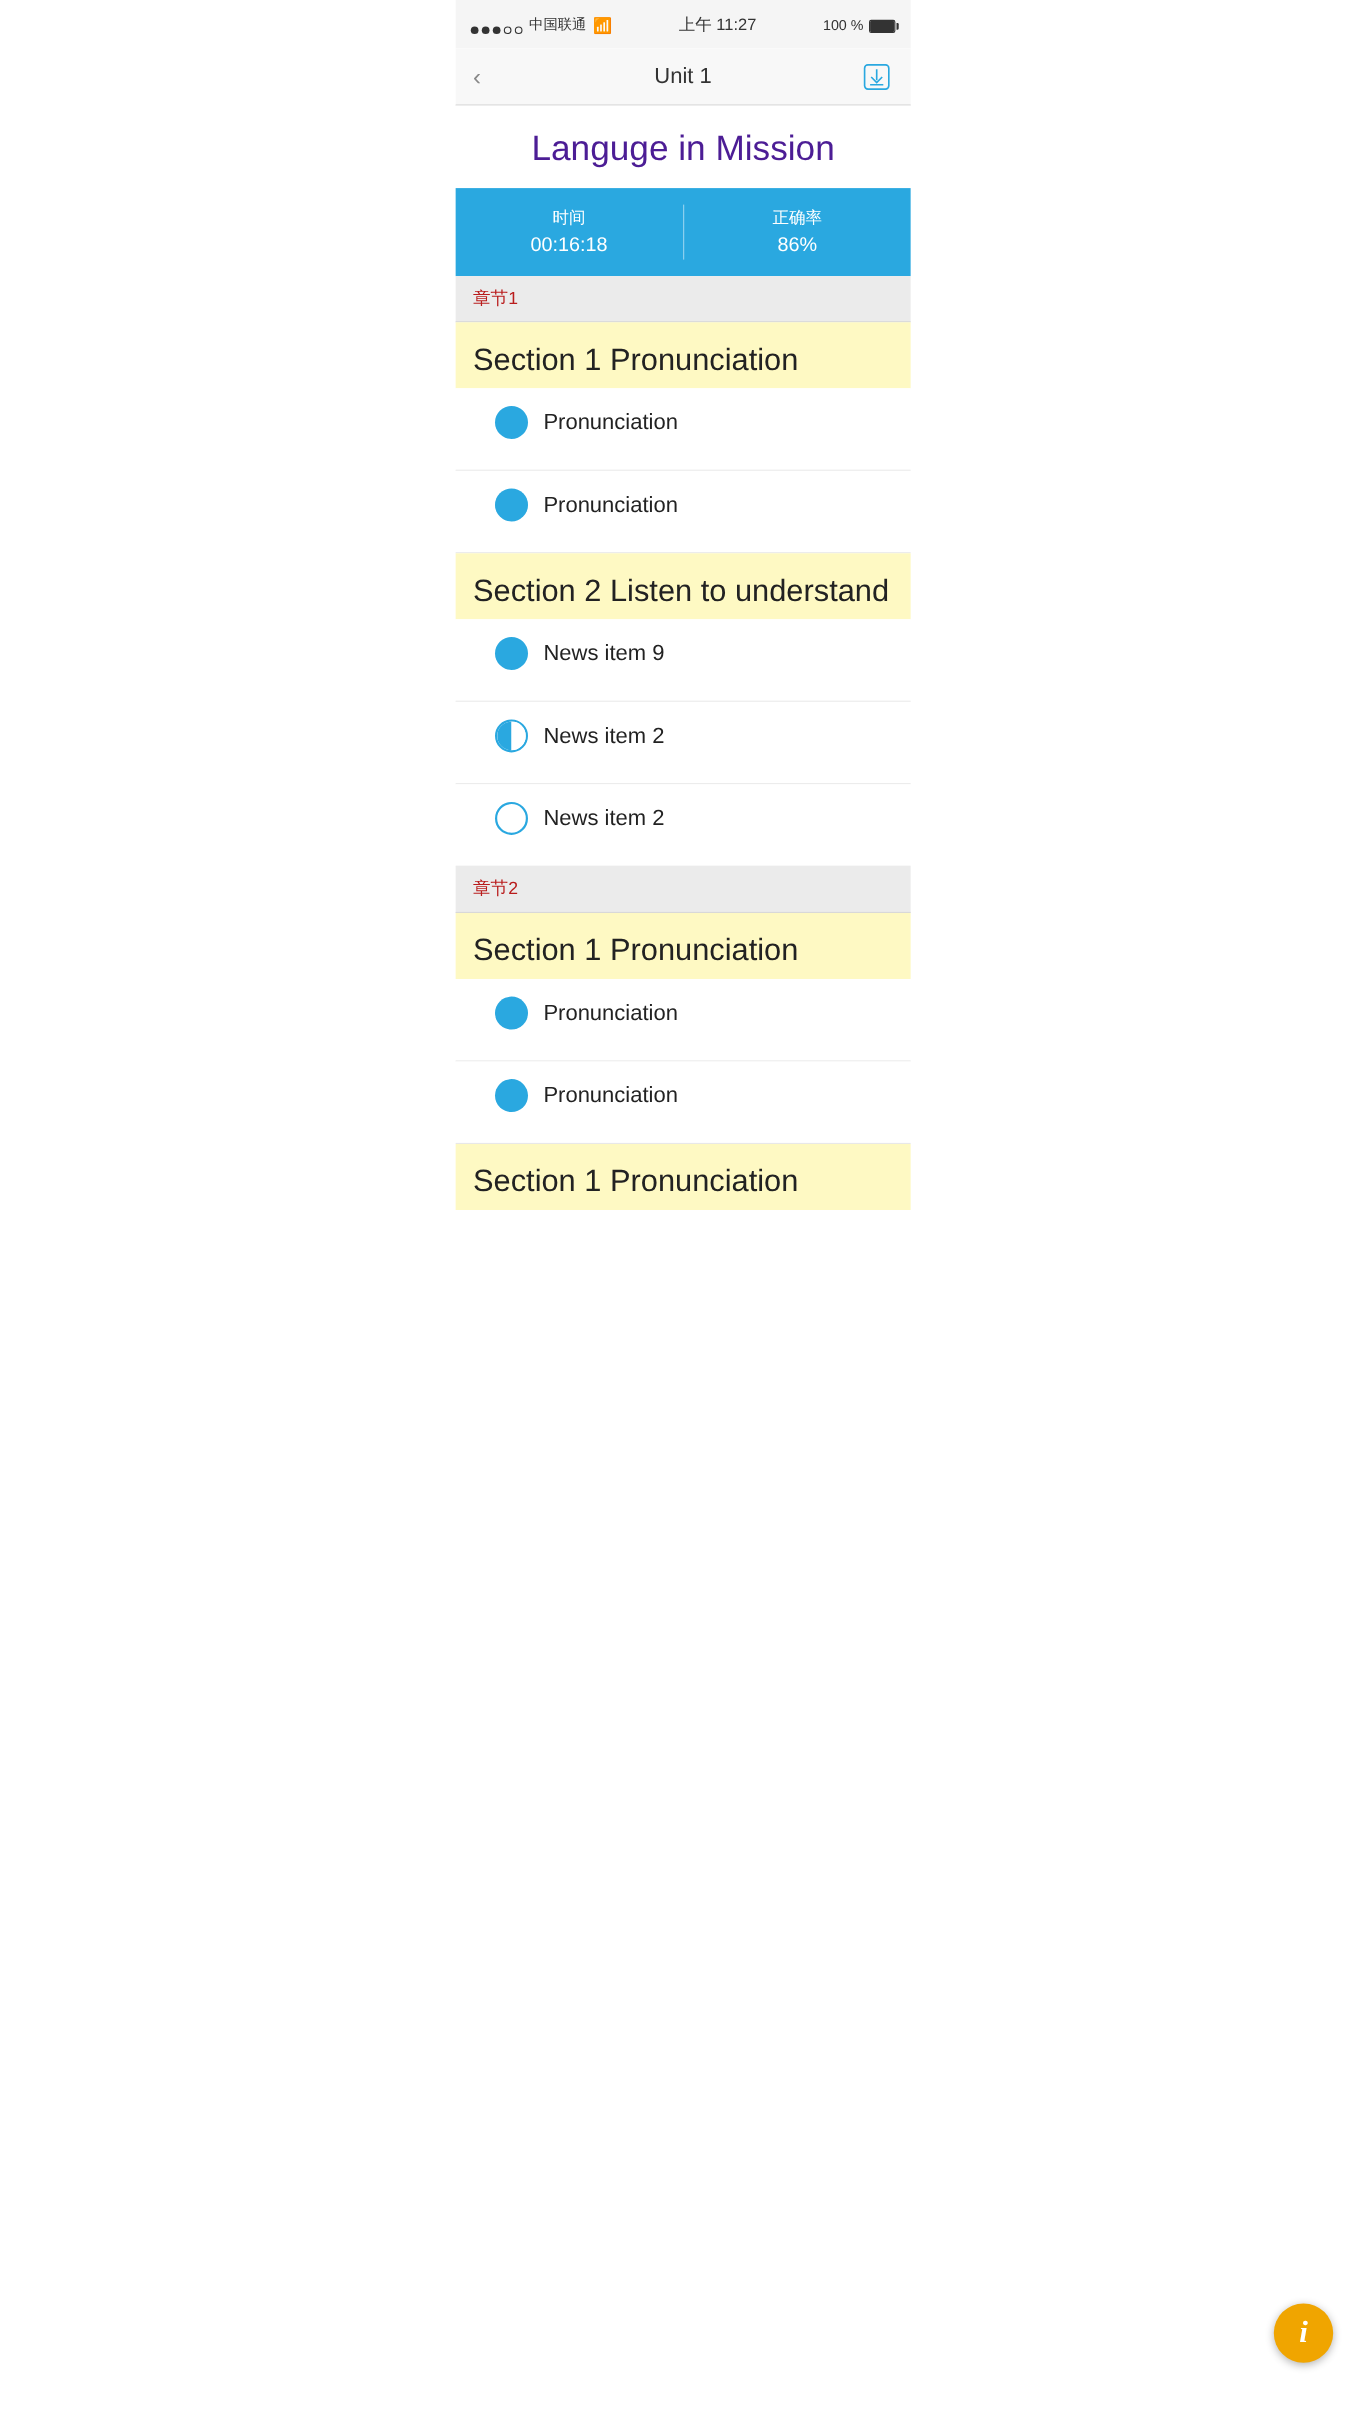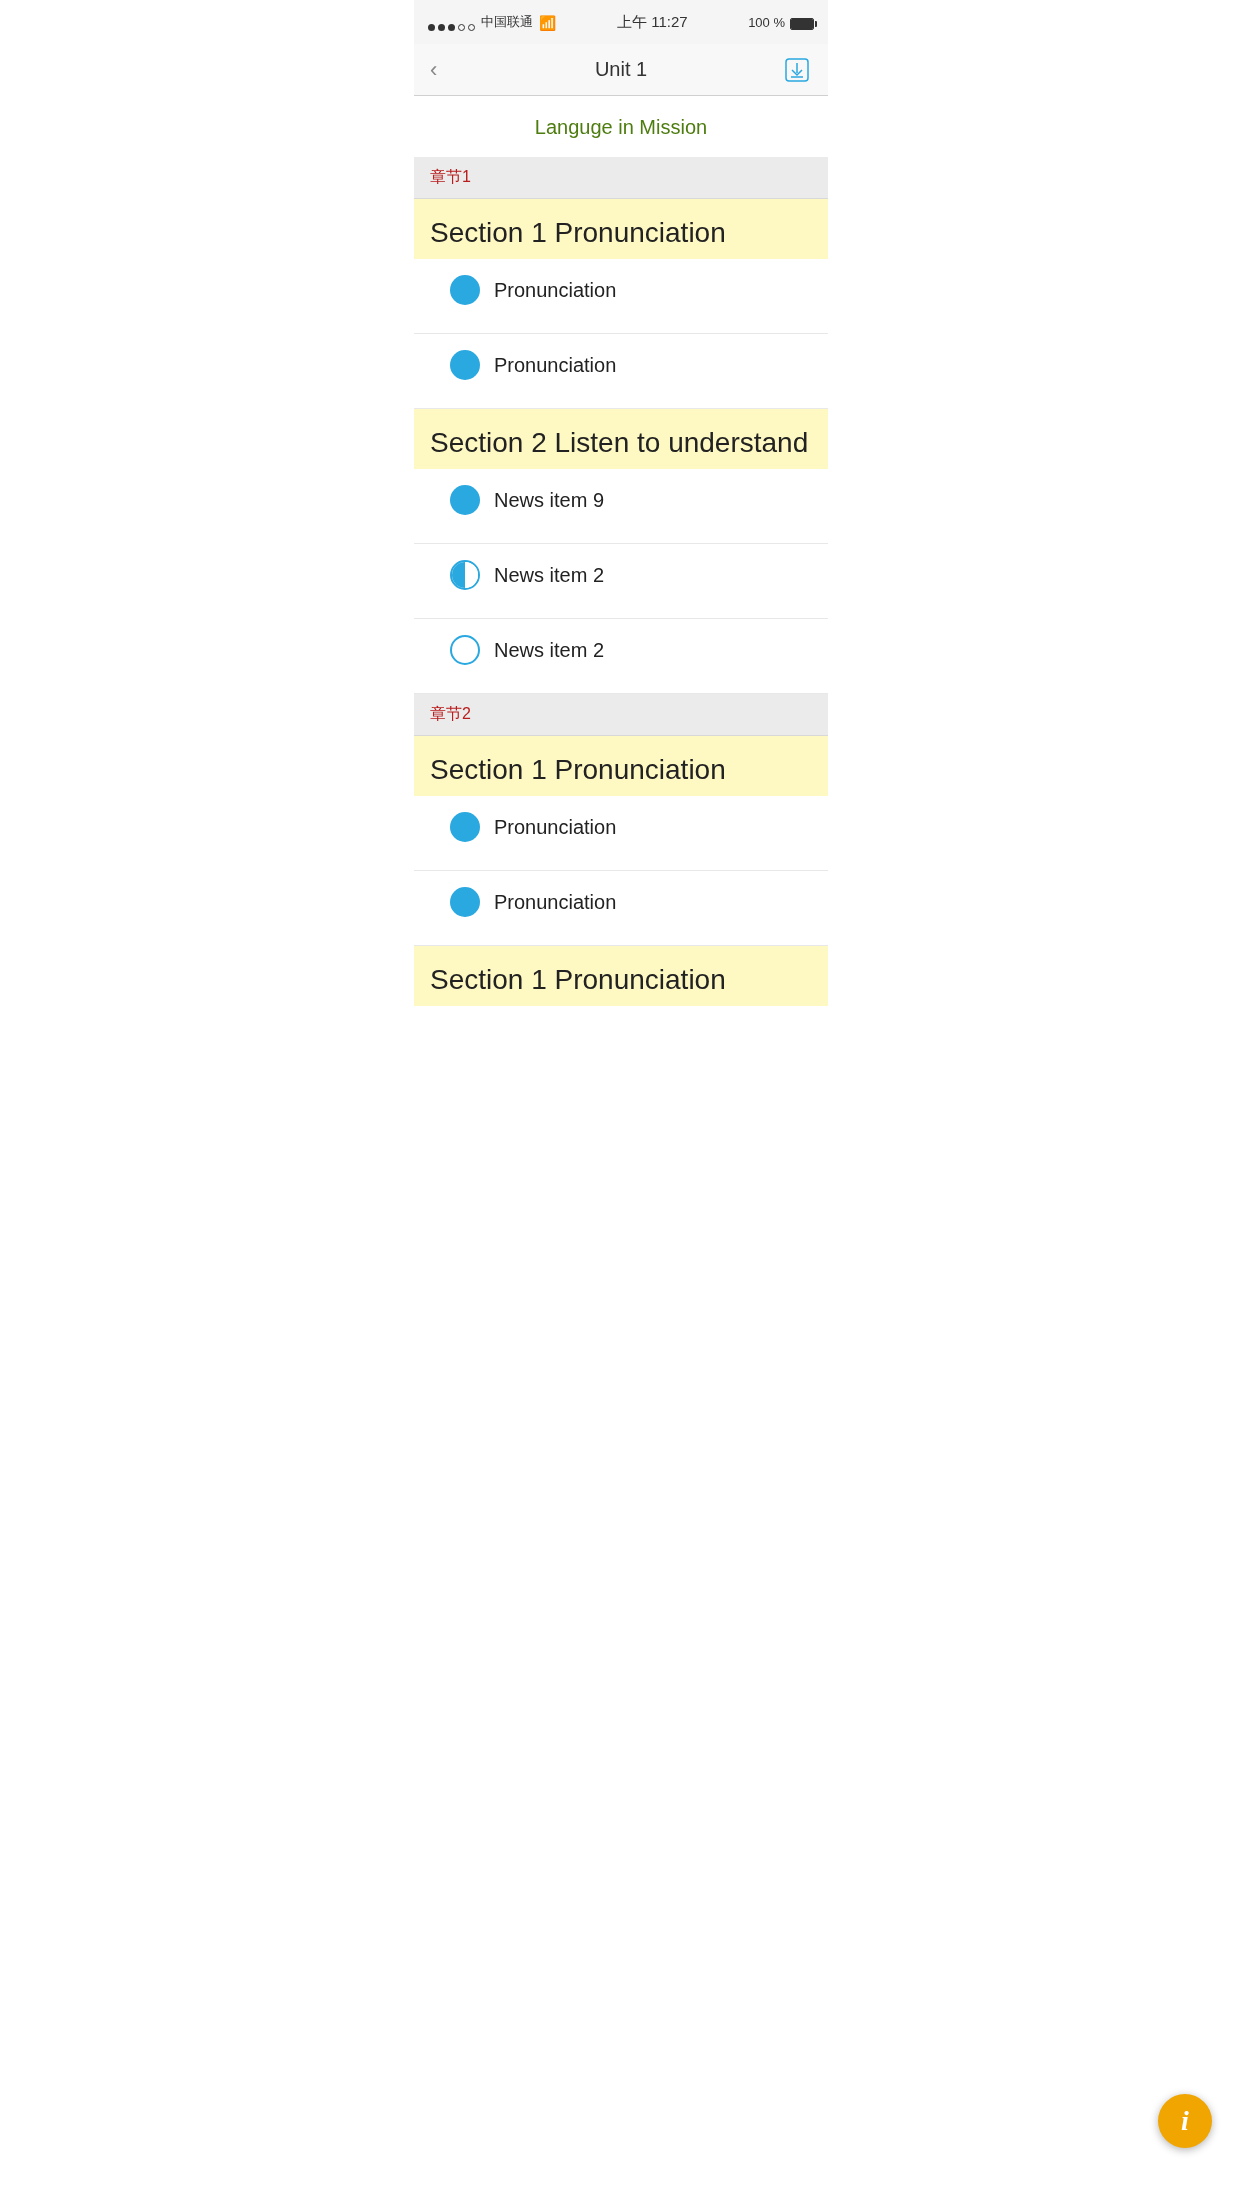--- a/index.html
+++ b/index.html
@@ -110,22 +110,22 @@
       width: 26px; height: 26px;
     }
 
     
     .page-title-section {
       padding: 20px 16px 18px;
       text-align: center;
       background: #fff;
     }
     .page-title {
-      font-size: 20px;
-      color: #4d7c0f;
+      font-size: 32px;
+      color: #4c1d95;
       font-weight: 300;
     }
 
     
     .stats-bar {
       background: #2aa8e0;
       display: flex;
       align-items: center;
       height: 80px;
     }
@@ -261,20 +261,31 @@
         <polyline points="8,13 13,18 18,13" stroke="#2aa8e0" stroke-width="1.5" fill="none"></polyline>
         <line x1="7" y1="20" x2="19" y2="20" stroke="#2aa8e0" stroke-width="1.5"></line>
       </svg>
     </div>
   </div>
 
   <div class="page-title-section">
     <div class="page-title">Languge in Mission</div>
   </div>
 
+  <div class="stats-bar">
+    <div class="stat-item">
+      <div class="stat-label">时间</div>
+      <div class="stat-value">00:16:18</div>
+    </div>
+    <div class="stat-divider"></div>
+    <div class="stat-item">
+      <div class="stat-label">正确率</div>
+      <div class="stat-value">86%</div>
+    </div>
+  </div>
 
   <div id="chapters-container">
       <div class="chapter-header">章节1</div>
       <div class="section-header">Section 1 Pronunciation</div>
       <div class="list-item">
         <div class="list-item-icon">
           <div class="circle-full"></div>
         </div>
         <span class="list-item-label">Pronunciation</span>
       </div>

